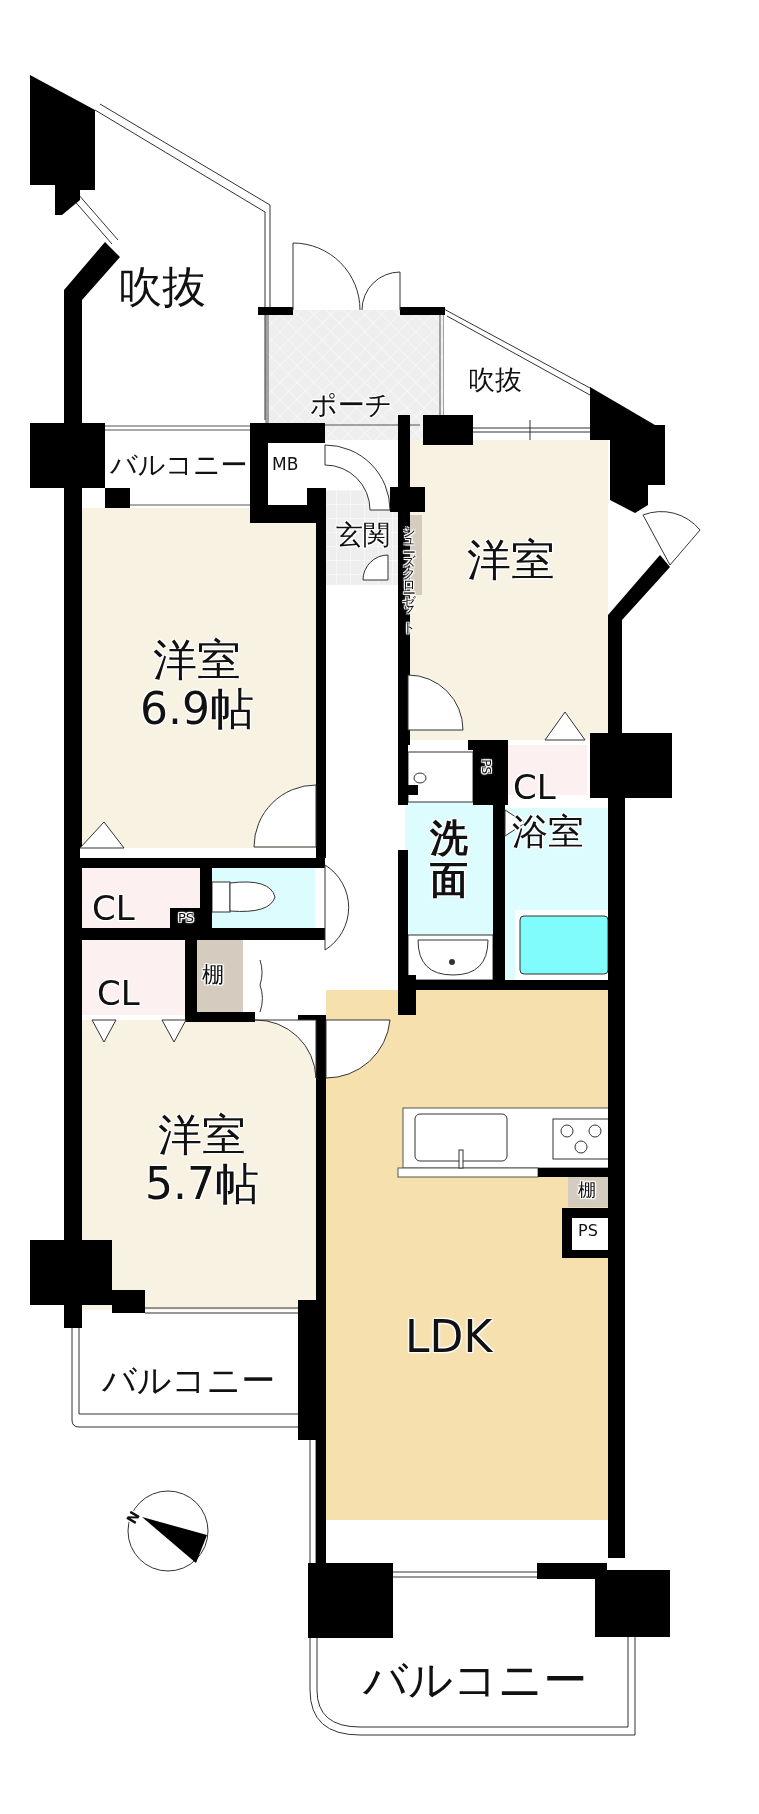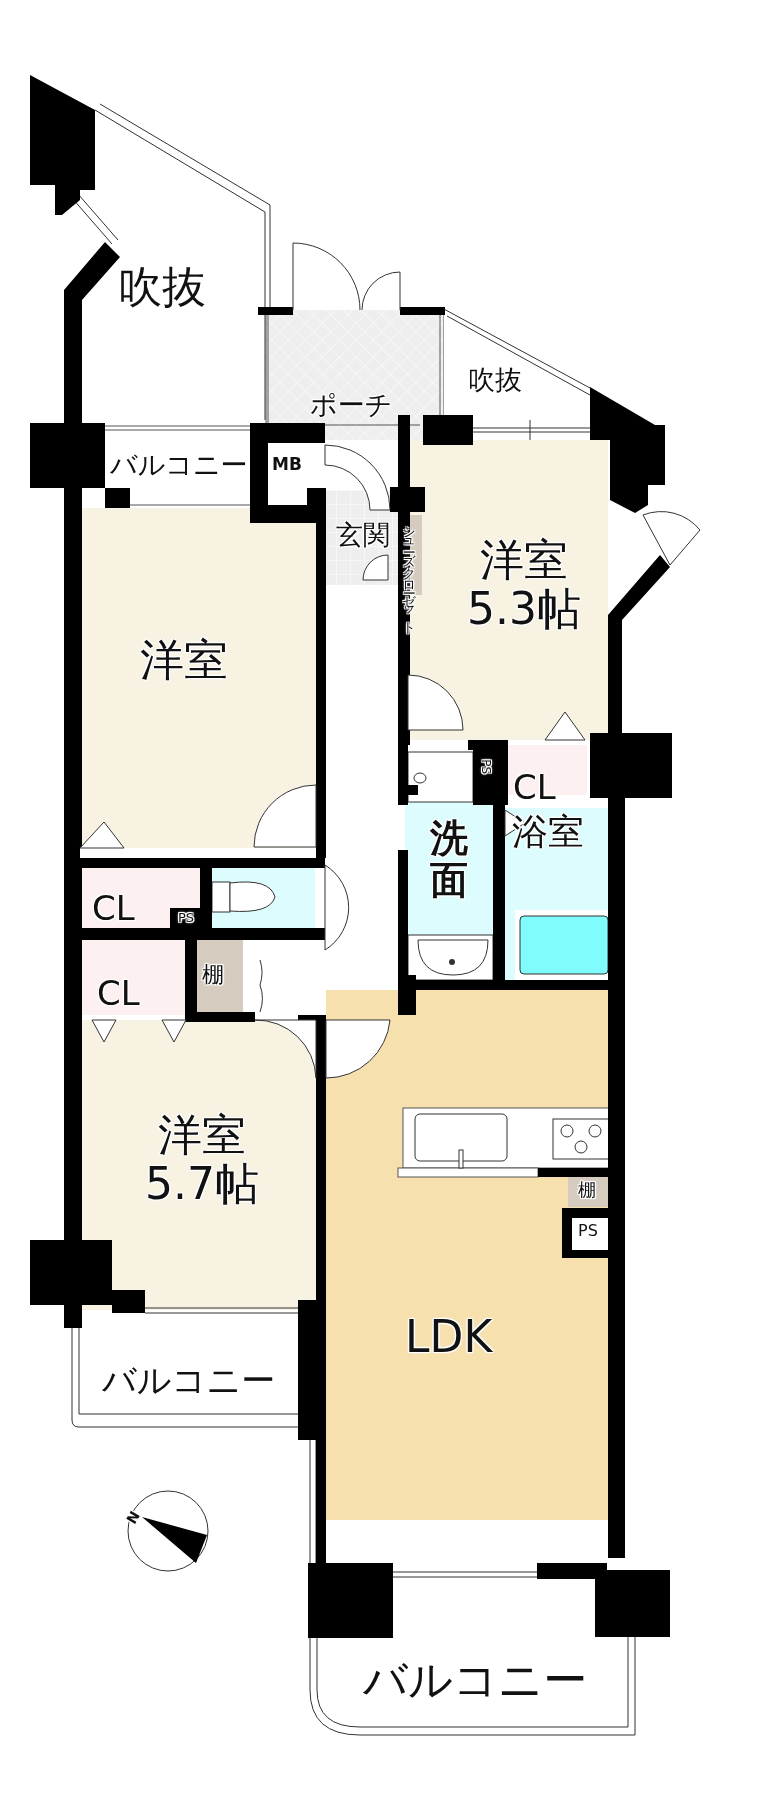--- a/index.html
+++ b/index.html
@@ -3,21 +3,21 @@
 <meta charset="utf-8">
 <style>
   html, body { margin: 0; padding: 0; background: #ffffff; }
   body { width: 759px; height: 1814px; position: relative; overflow: hidden; font-family: "DejaVu Sans", "Liberation Sans", sans-serif; }
   #plan { position: absolute; left: 0; top: 0; width: 759px; height: 1814px; }
   .lbl { position: absolute; color: #111; text-align: center; white-space: nowrap; line-height: 1.12;
          text-shadow: 0 0 3px #fff, 0 0 3px #fff, 0 0 2px #fff, 1px 1px 0 #fff, -1px -1px 0 #fff, 1px -1px 0 #fff, -1px 1px 0 #fff; }
   .big { font-size: 44px; }
   .mid { font-size: 34px; margin-top: 16px; }
   .sm  { font-size: 27px; }
-  .xs  { font-size: 17px; font-weight: bold; }
+  .xs  { font-size: 17px; }
   .vert { writing-mode: vertical-rl; font-size: 13px; line-height: 1.05; letter-spacing: -1px; }
 </style>
 </head>
 <body>
 
 <svg id="plan" viewBox="0 0 759 1814" xmlns="http://www.w3.org/2000/svg">
   <defs>
     <pattern id="tile" width="12" height="12" patternUnits="userSpaceOnUse" patternTransform="rotate(45)">
       <rect width="12" height="12" fill="#eeeeee"></rect>
       <path d="M0 0 H12 M0 0 V12" stroke="#ffffff" stroke-width="1"></path>
@@ -225,24 +225,24 @@
 <div class="lbl big" style="left:118px; top:262px;">吹抜</div>
 <div class="lbl sm" style="left:310px; top:350px;margin-top:40px;">ポーチ</div>
 <div class="lbl sm" style="left:468px; top:365px;">吹抜</div>
 <div class="lbl sm" style="left:110px; top:450px;">バルコニー</div>
 <div class="lbl xs" style="left:272px; top:455px;">MB</div>
 <div class="lbl sm" style="left:336px; top:520px;">玄関</div>
 <div class="lbl vert" style="left:402px; top:518px;">シューズクローゼット</div>
 
 <div class="lbl big" style="left:140px; top:635px;">
   <div>洋室</div>
+  <div>6.9帖</div>
 </div>
 <div class="lbl big" style="left:467px; top:535px;">
   <div>洋室</div>
-  <div>5.3帖</div>
 </div>
 
 <div class="lbl mid" style="left:92px; top:873px;">CL</div>
 <div class="lbl" style="left:178px; top:911px; font-size:13px;">PS</div>
 <div class="lbl mid" style="left:97px; top:958px;">CL</div>
 <div class="lbl" style="left:202px; top:963px; font-size:22px;">棚</div>
 
 <div class="lbl big" style="left:145px; top:1110px;">
   <div>洋室</div>
   <div>5.7帖</div>

